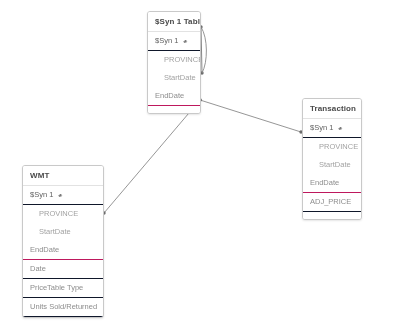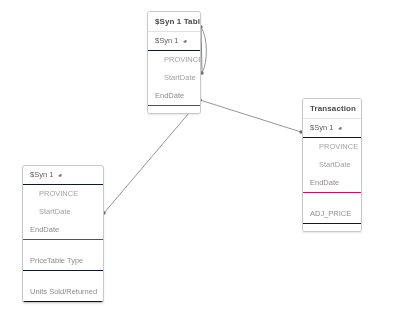--- a/index.html
+++ b/index.html
@@ -61,21 +61,20 @@
   .field-row.indented {
     padding-left: 16px;
     border-bottom: none;
     color: #a2a2a2;
   }
   .field-row.last-indented {
     border-bottom: 1px solid #be185d;
   }
   .field-row.plain {
     color: #8d8d8d;
-    margin-top: 12px;
   }
   .key-icon {
     display: inline-block;
     vertical-align: middle;
     margin-left: 4px;
     position: relative;
     top: -0.5px;
   }
   .blank-row {
     height: 7px;
@@ -115,22 +114,24 @@
       <div class="field-row synth-key"><span>$Syn 1</span><span class="key-icon"><svg width="7" height="7" viewBox="0 0 10 10">
             <path d="M6.6 0.9 a2 2 0 1 0 1.6 3.2 L9.4 5.3 l0.6 -0.6 l-0.7 -0.7 l0.7 -0.7 l-0.8 -0.8 z M6.2 2.0 a0.85 0.85 0 1 1 -1.2 1.2 a0.85 0.85 0 0 1 1.2 -1.2 z" fill="#6e6e6e" transform="rotate(135 5 5)"></path>
           </svg></span></div>
       <div class="field-row indented"><span>PROVINCE</span></div>
       <div class="field-row indented"><span>StartDate</span></div>
       <div class="field-row last-indented"><span>EndDate</span></div>
       <div class="field-row plain"><span>ADJ_PRICE</span></div>
       <div class="blank-row"></div>
     </div>
     <div class="table-box" style="left: 22px; top: 165px; width: 82px;">
+      <div class="table-title">WMT</div>
       <div class="field-row synth-key"><span>$Syn 1</span><span class="key-icon"><svg width="7" height="7" viewBox="0 0 10 10">
             <path d="M6.6 0.9 a2 2 0 1 0 1.6 3.2 L9.4 5.3 l0.6 -0.6 l-0.7 -0.7 l0.7 -0.7 l-0.8 -0.8 z M6.2 2.0 a0.85 0.85 0 1 1 -1.2 1.2 a0.85 0.85 0 0 1 1.2 -1.2 z" fill="#6e6e6e" transform="rotate(135 5 5)"></path>
           </svg></span></div>
       <div class="field-row indented"><span>PROVINCE</span></div>
       <div class="field-row indented"><span>StartDate</span></div>
       <div class="field-row last-indented"><span>EndDate</span></div>
+      <div class="field-row plain"><span>Date</span></div>
       <div class="field-row plain"><span>PriceTable Type</span></div>
       <div class="field-row plain"><span>Units Sold/Returned</span></div>
     </div>
   </div>
 
 </body></html>

